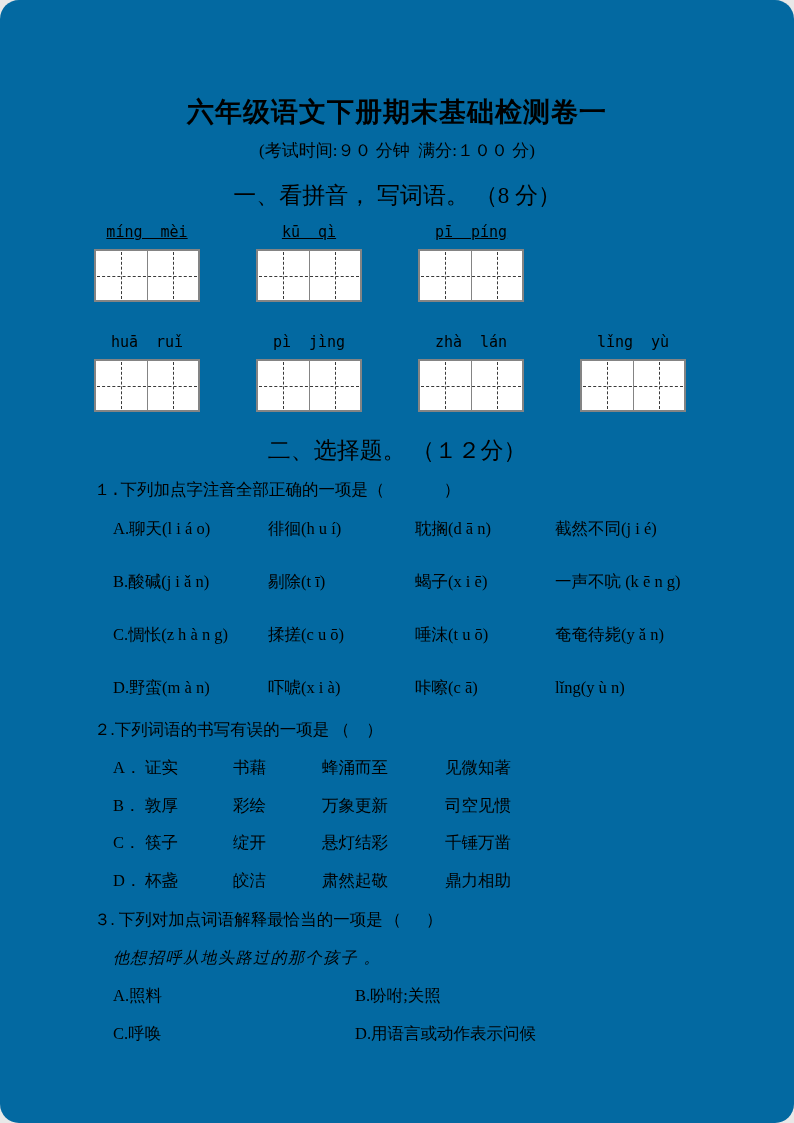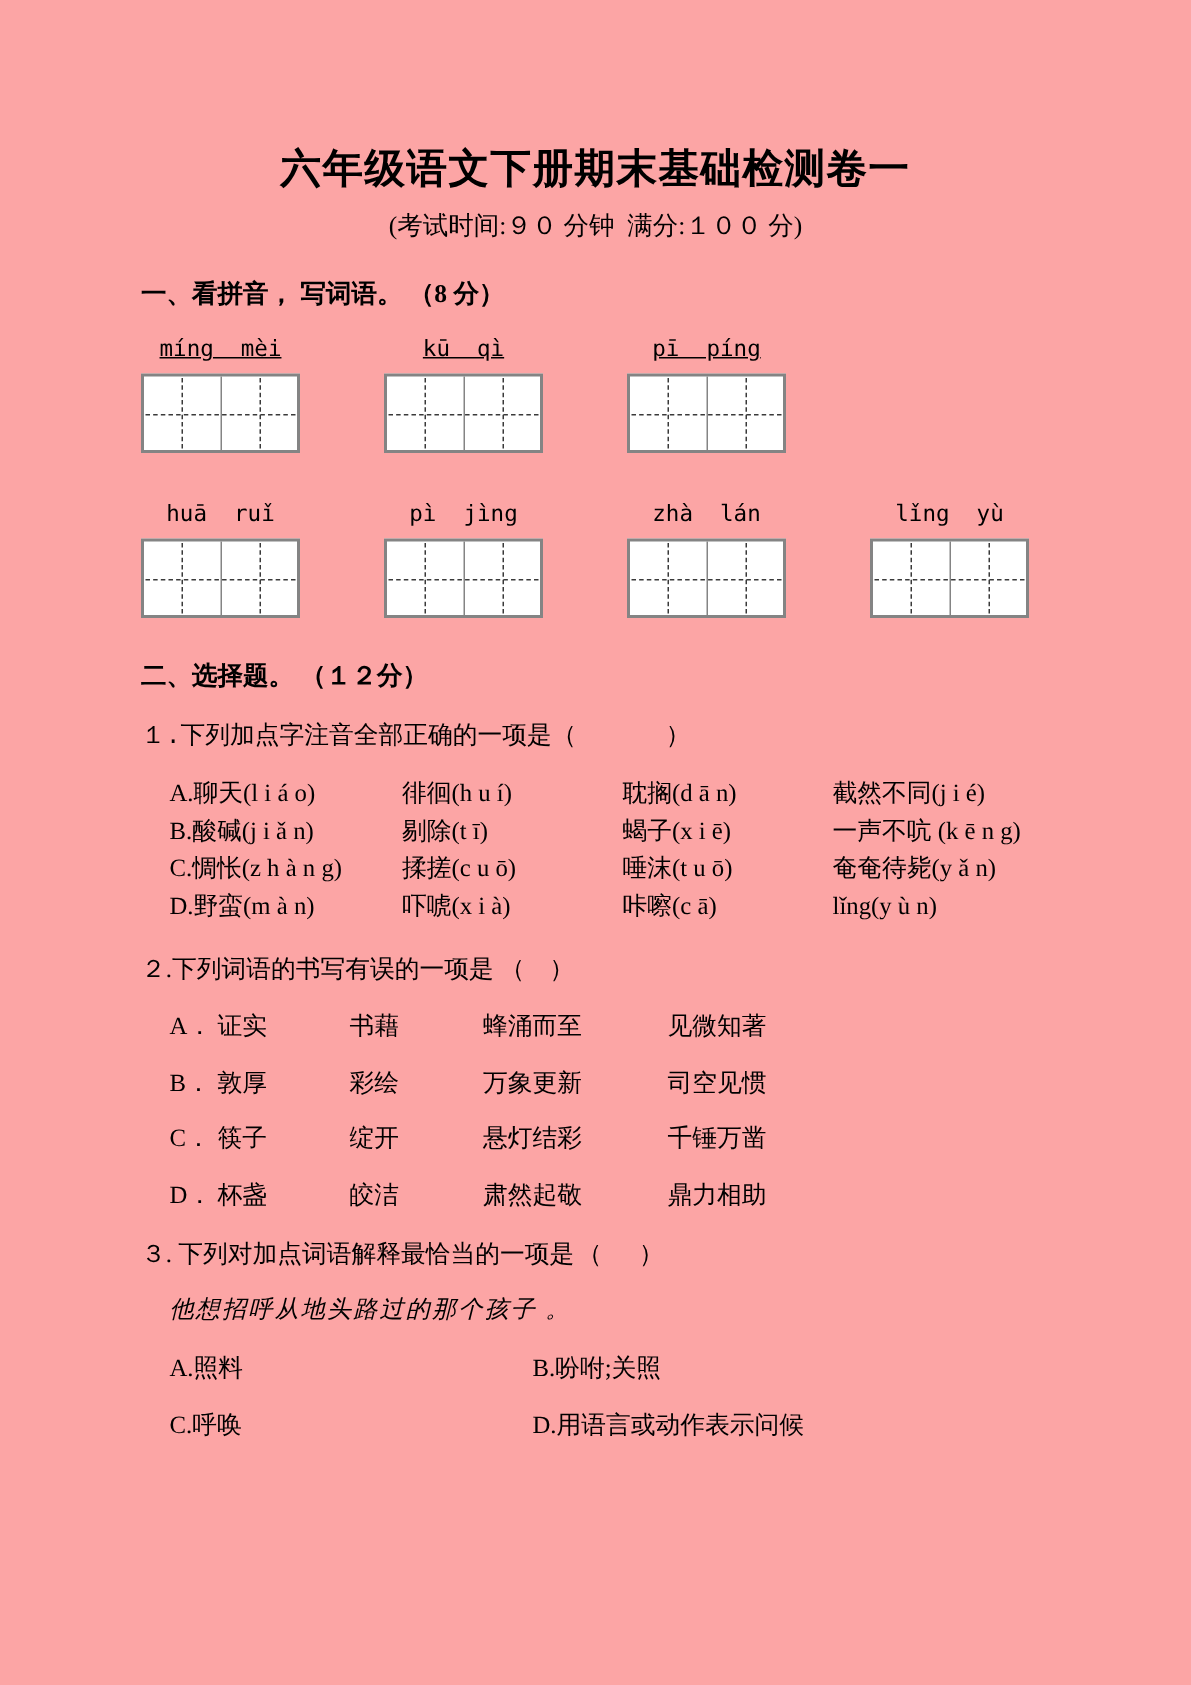--- a/index.html
+++ b/index.html
@@ -1,32 +1,32 @@
 <!DOCTYPE html>
 <html><head>
 <meta charset="utf-8">
 <style>
   html, body { margin: 0; padding: 0; background: #e8e8e8; }
   .page {
-    width: 794px; height: 1123px; background: #fca5a5; margin: 0 auto;
+    width: 794px; height: 1123px; background: #0369a1; margin: 0 auto;
     box-sizing: border-box; position: relative; overflow: hidden;
-    font-family: "Liberation Serif", "DejaVu Sans", serif; color: #000;
+    font-family: "Liberation Serif", "DejaVu Sans", serif; color: #000; border-radius: 19px;
   }
   .content { padding: 96px 94px 0 94px; box-sizing: border-box; }
 
   .title {
     text-align: center; font-size: 27px; font-weight: 700;
     letter-spacing: 1px; line-height: 32px; white-space: pre;
   }
   .subtitle {
     text-align: center; font-size: 17px; margin-top: 12px;
     line-height: 22px; white-space: pre;
   }
   .sec-heading {
-    font-size: 17px; line-height: 22px; white-space: pre; font-weight: 700;
+    font-size: 23px; line-height: 22px; white-space: pre; font-weight: 400; text-align: center;
   }
   .sec1-heading { margin-top: 23px; }
   .sec2-heading { margin-top: 28px; }
 
   
   .pin-row { display: flex; gap: 56px; }
   .pin-row-1 { margin-top: 16px; text-decoration: underline; }
   .pin-row-2 { margin-top: 31px; }
   .pgroup { width: 106px; }
   .pinyin {
@@ -52,21 +52,21 @@
   .q-stem-row {
     display: flex; justify-content: flex-start; padding-right: 85px;
     margin-top: 18px;
     font-family: Liberation Mono, monospace;
   }
   .stem { font-size: 16.5px; line-height: 22px; white-space: pre; }
   .blank { font-size: 16.5px; line-height: 22px; white-space: pre; }
   .opts { margin-left: 19px; }
   .opt-row-q1 {
     display: grid; grid-template-columns: 155px 147px 140px 1fr;
-    margin-top: 3px;
+    margin-top: 31px;
   }
   .opt-row-q1.first { margin-top: 16px; }
   .opt-row-q2 {
     display: grid; grid-template-columns: 32px 88px 89px 123px 1fr;
     margin-top: 15.5px;
   }
   .opt-row-q2.first { margin-top: 16px; }
   .opt-cell { font-size: 16.5px; line-height: 22px; white-space: pre; }
   .q2-stem { margin-top: 20px; }
   .q3-stem-row { margin-top: 17px; display: flex; }

